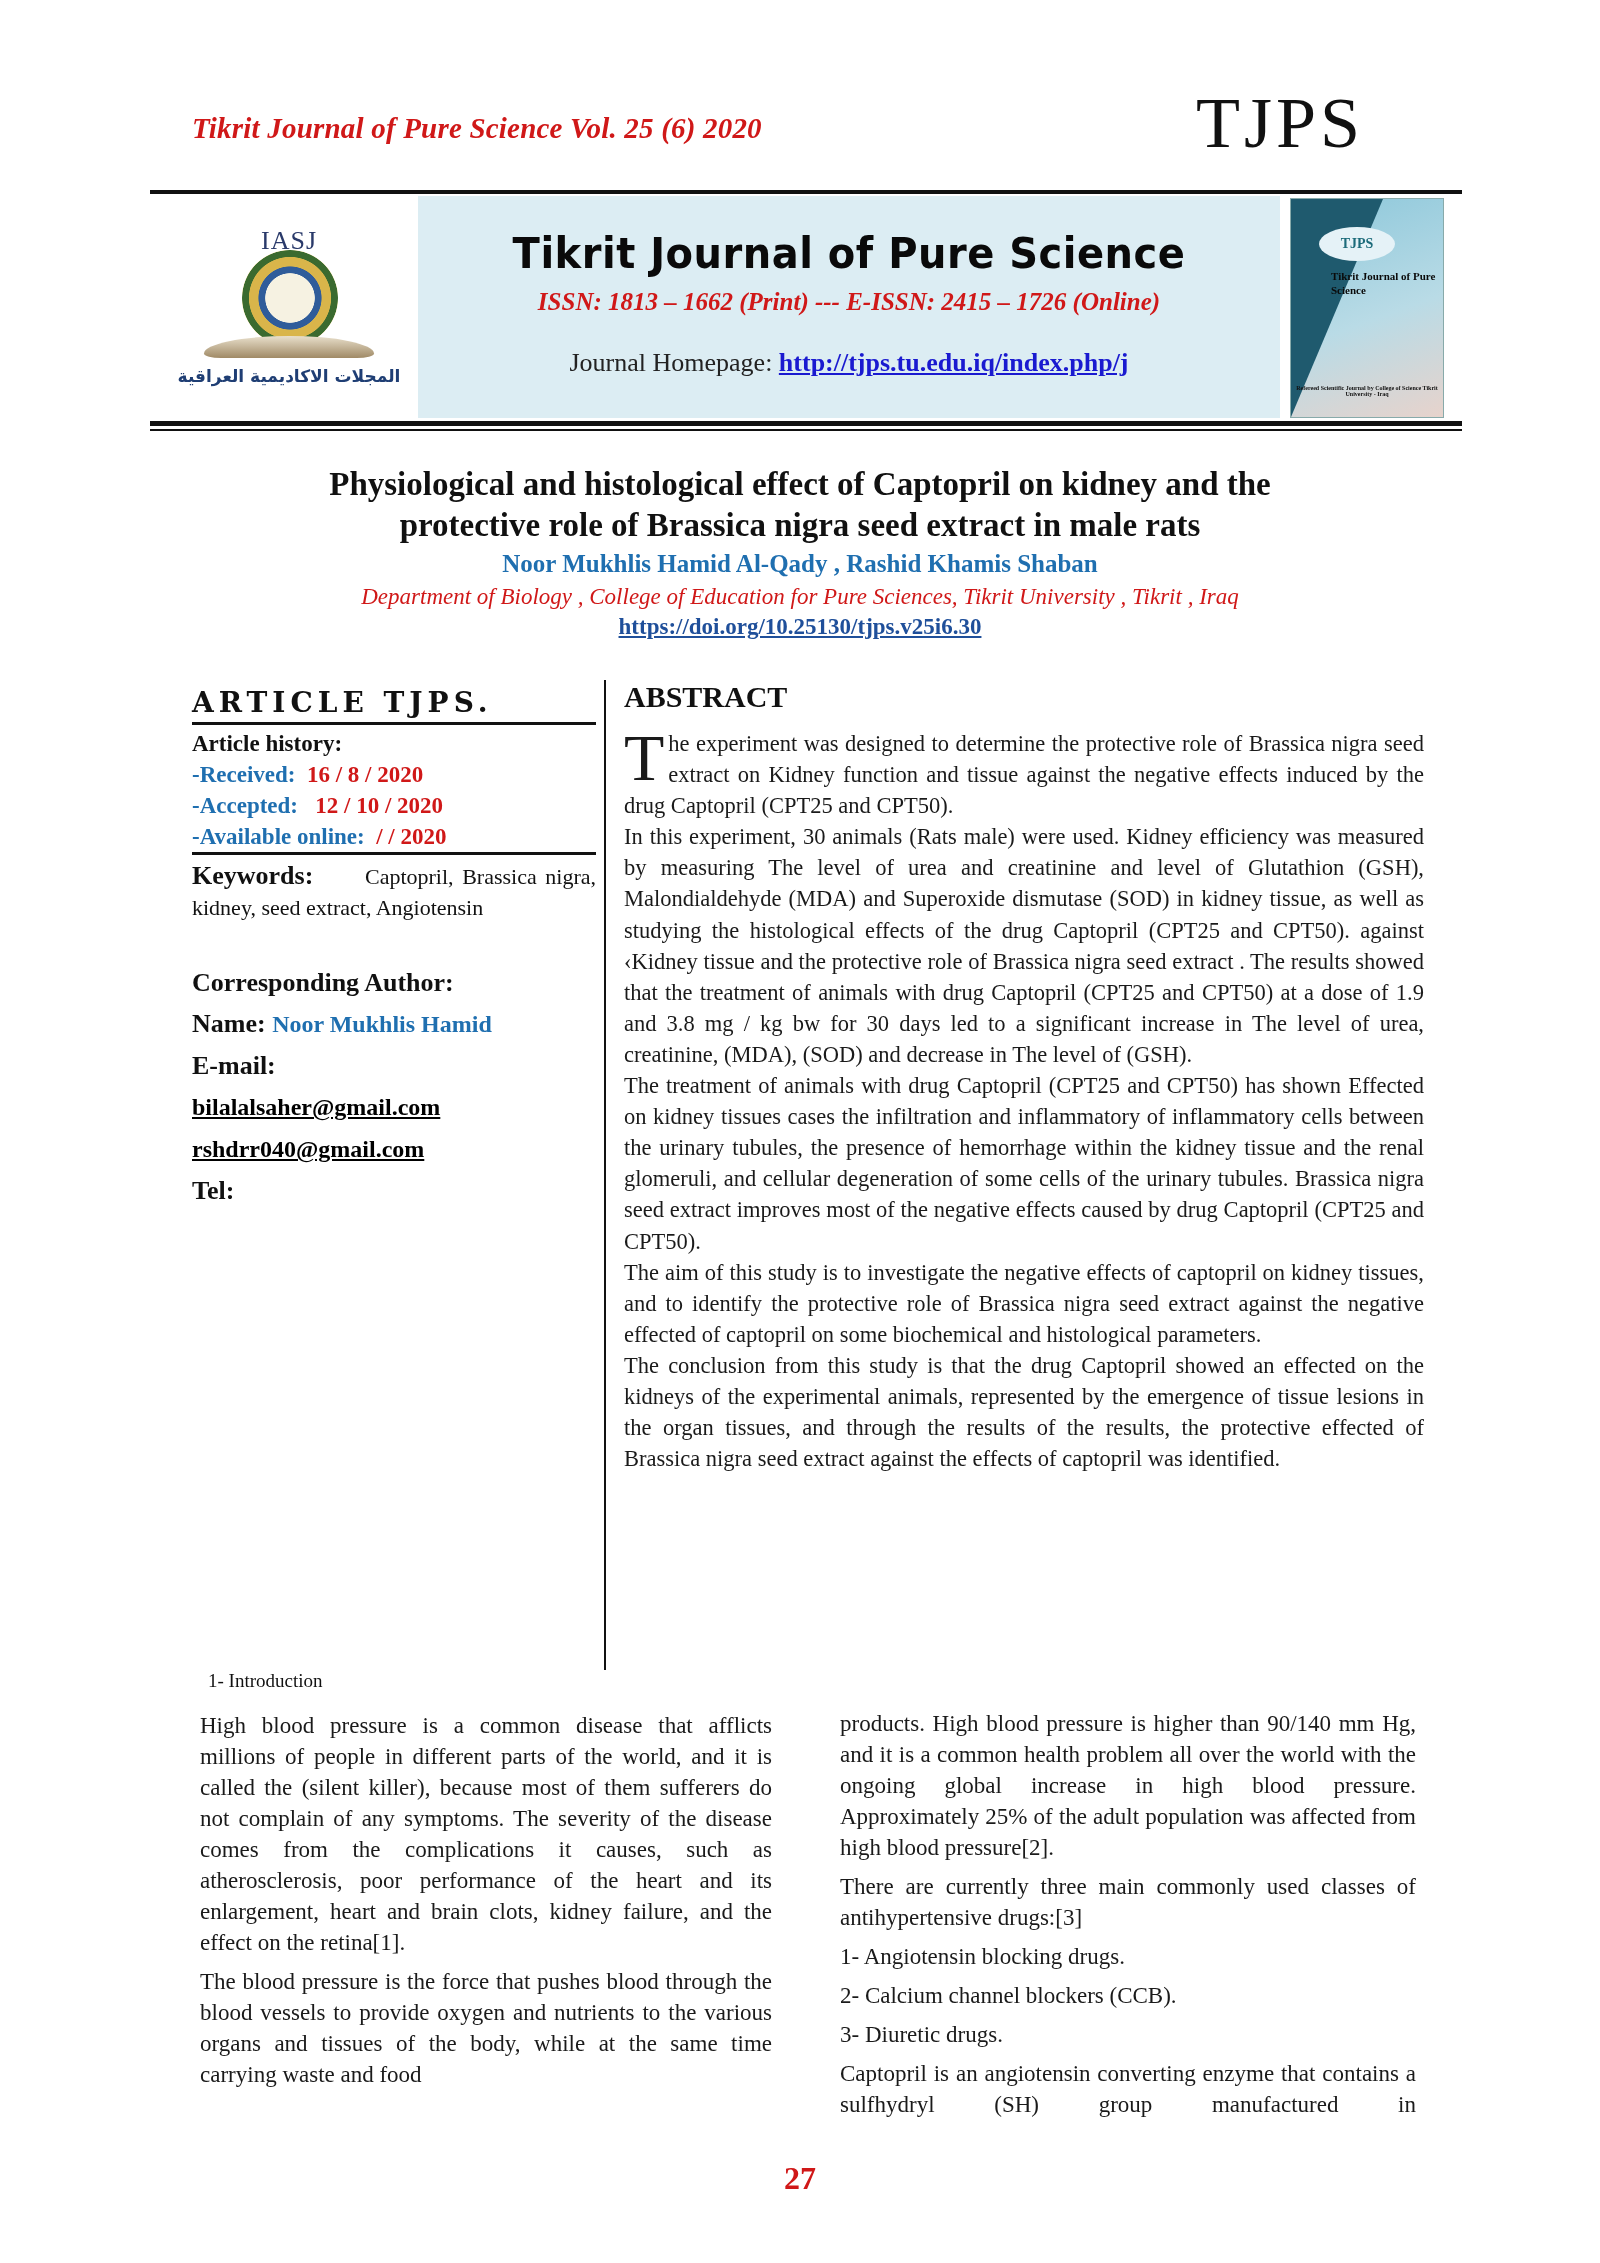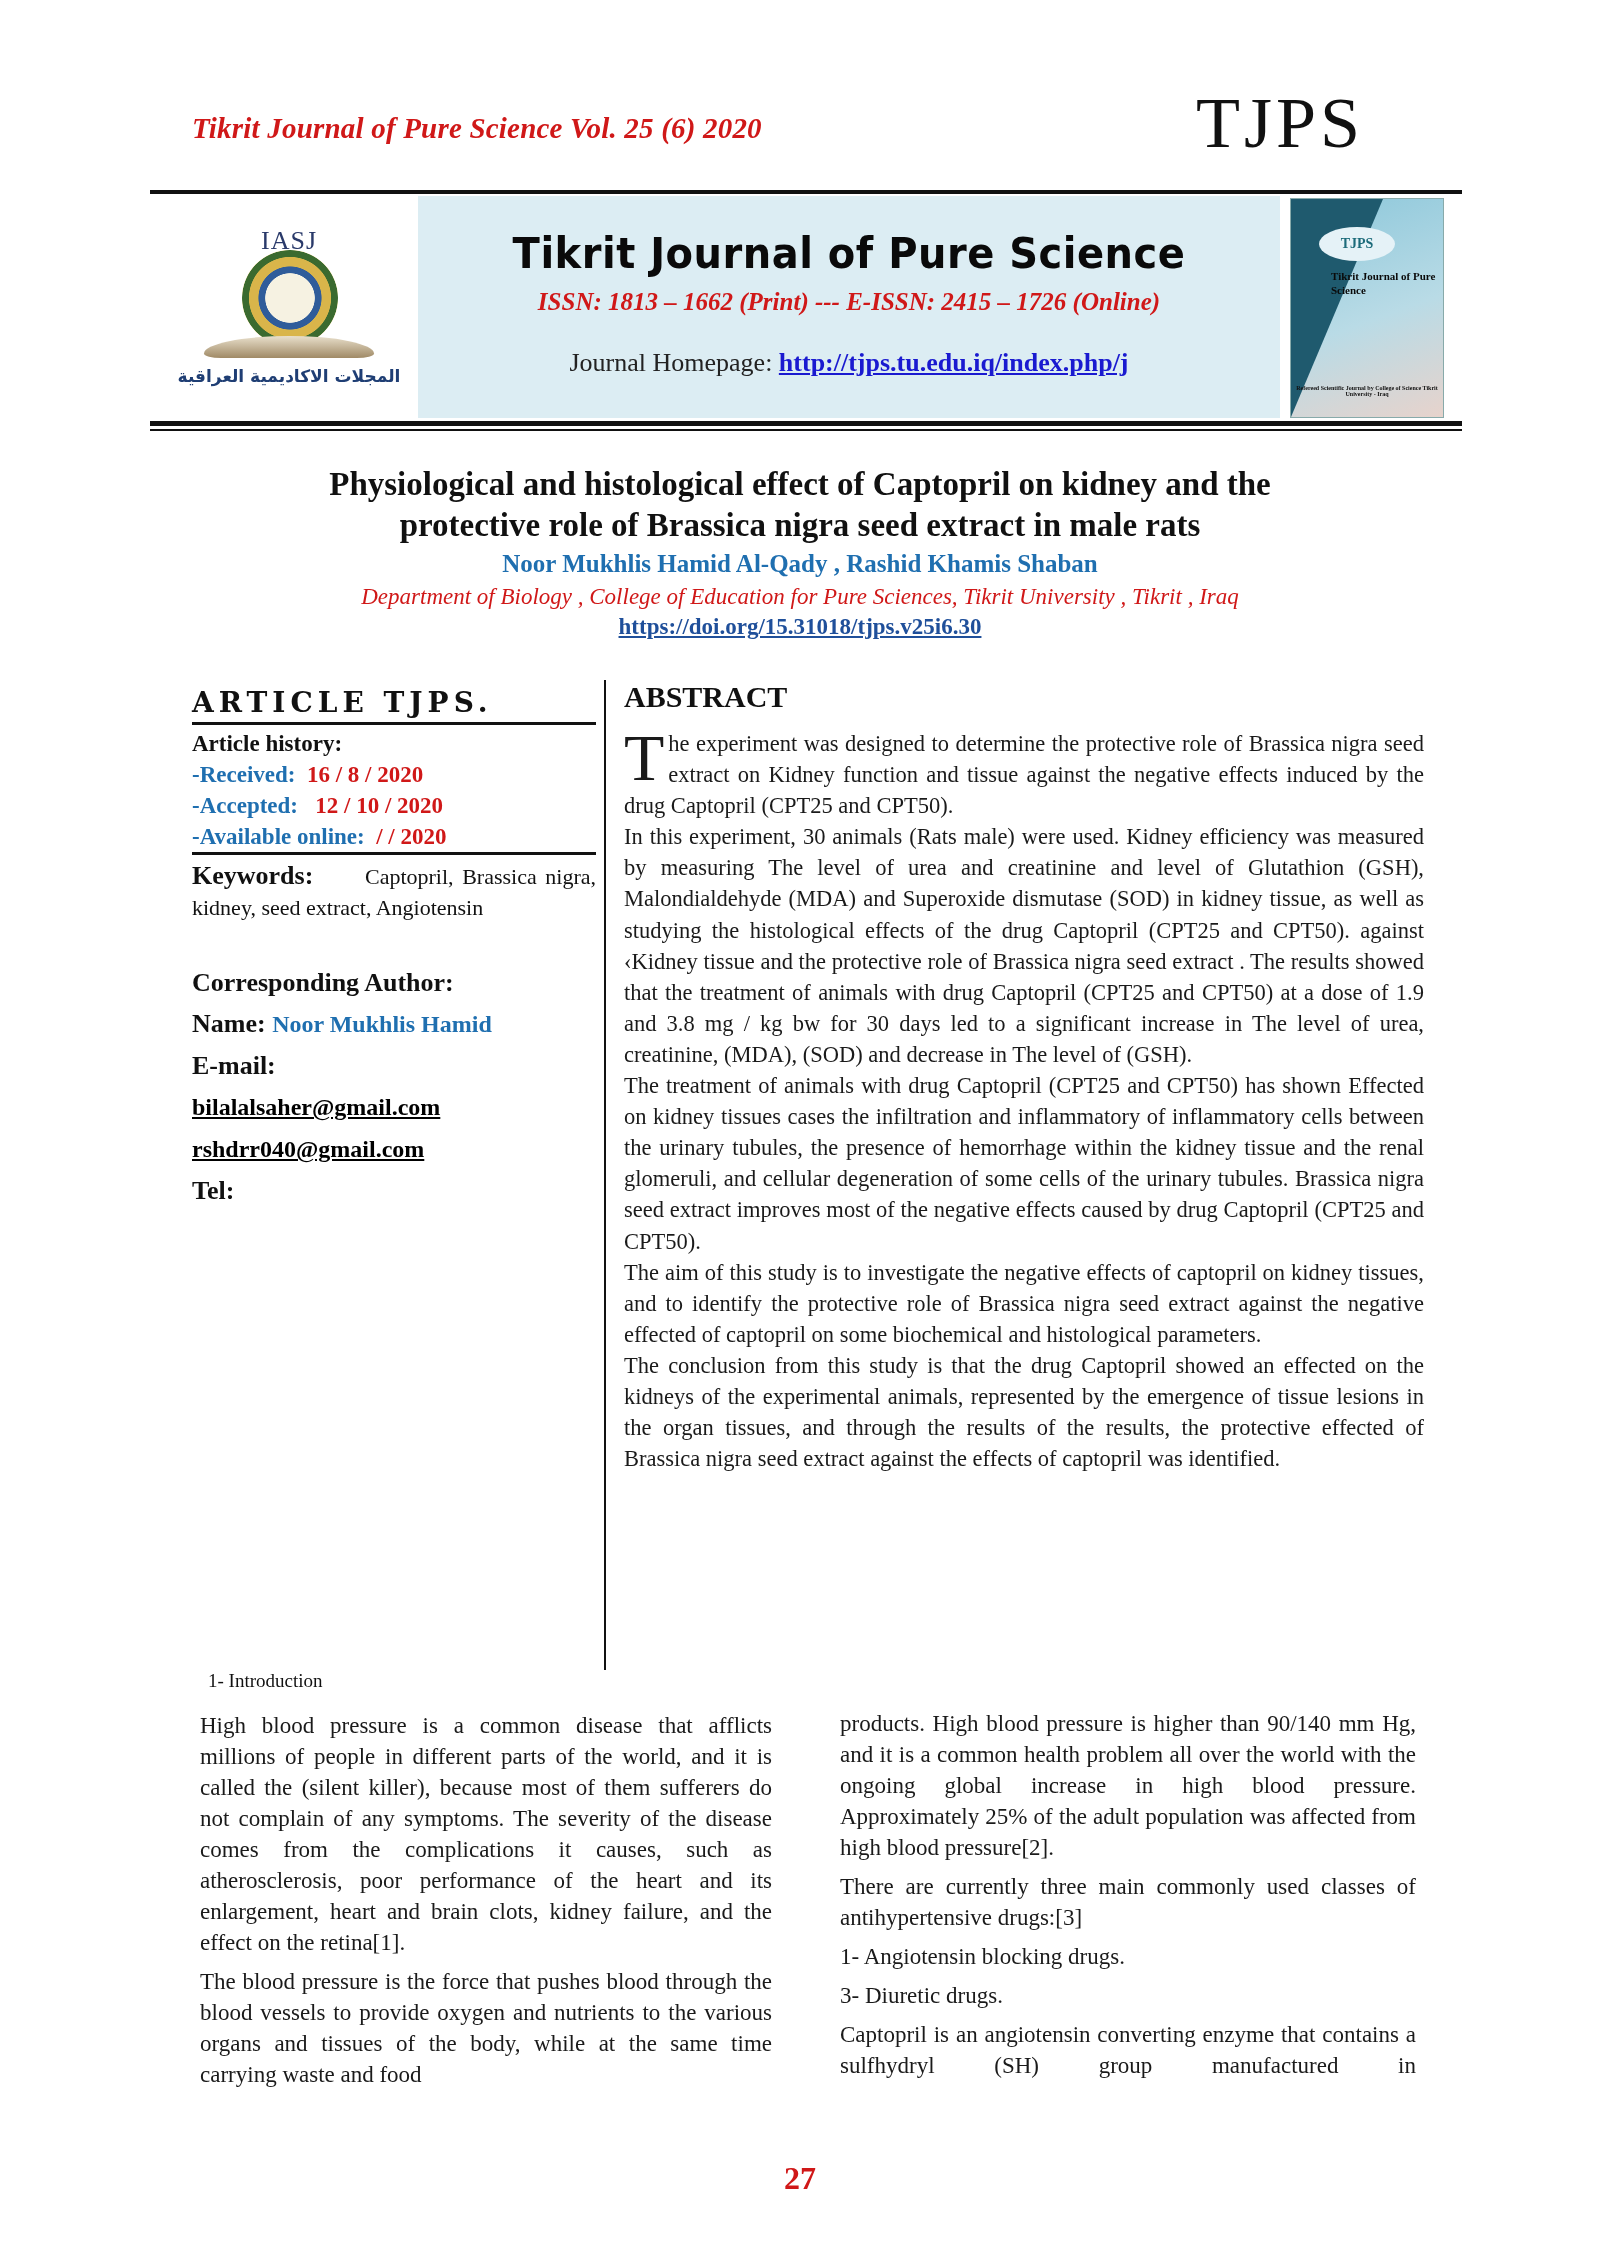--- a/index.html
+++ b/index.html
@@ -117,21 +117,21 @@
 
 <div class="abs rule-bot1"></div>
 <div class="abs rule-bot2"></div>
 
 <div class="abs paper-title">
   <div>Physiological and histological effect of Captopril on kidney and the</div>
   <div>protective role of Brassica nigra seed extract in male rats</div>
 </div>
 <div class="abs authors">Noor Mukhlis Hamid Al-Qady , Rashid Khamis Shaban</div>
 <div class="abs affil">Department of Biology , College of Education for Pure Sciences, Tikrit University , Tikrit , Iraq</div>
-<div class="abs doi"><a>https://doi.org/15.31018/tjps.v25i6.30</a></div>
+<div class="abs doi"><a>https://doi.org/10.25130/tjps.v25i6.30</a></div>
 
 <div class="abs ai-head">ARTICLE TJPS.</div>
 <div class="abs ai-rule1"></div>
 <div class="abs ai-history">
   <div>Article history:</div>
   <div class="ai-row">
     <span class="lbl">-Received:</span>&nbsp;&nbsp;<span class="val">16 / 8 / 2020</span>
   </div>
   <div class="ai-row">
     <span class="lbl">-Accepted:</span>&nbsp;&nbsp;&nbsp;<span class="val">12 / 10 / 2020</span>
@@ -166,17 +166,18 @@
 
 <div class="abs intro-head">1- Introduction</div>
 <div class="abs intro-left">
   <p>High blood pressure is a common disease that afflicts millions of people in different parts of the world, and it is called the (silent killer), because most of them sufferers do not complain of any symptoms. The severity of the disease comes from the complications it causes, such as atherosclerosis, poor performance of the heart and its enlargement, heart and brain clots, kidney failure, and the effect on the retina[1].</p>
   <p>The blood pressure is the force that pushes blood through the blood vessels to provide oxygen and nutrients to the various organs and tissues of the body, while at the same time carrying waste and food</p>
 </div>
 <div class="abs intro-right">
   <p>products. High blood pressure is higher than 90/140 mm Hg, and it is a common health problem all over the world with the ongoing global increase in high blood pressure. Approximately 25% of the adult population was affected from high blood pressure[2].</p>
   <p>There are currently three main commonly used classes of antihypertensive drugs:[3]</p>
   <p class="ll">1- Angiotensin blocking drugs.</p>
+  <p class="ll">2- Calcium channel blockers (CCB).</p>
   <p class="ll">3- Diuretic drugs.</p>
   <p style="text-align-last: justify;">Captopril is an angiotensin converting enzyme that contains a sulfhydryl (SH) group manufactured in</p>
 </div>
 
 <div class="abs page-num">27</div>
 
 </body></html>

